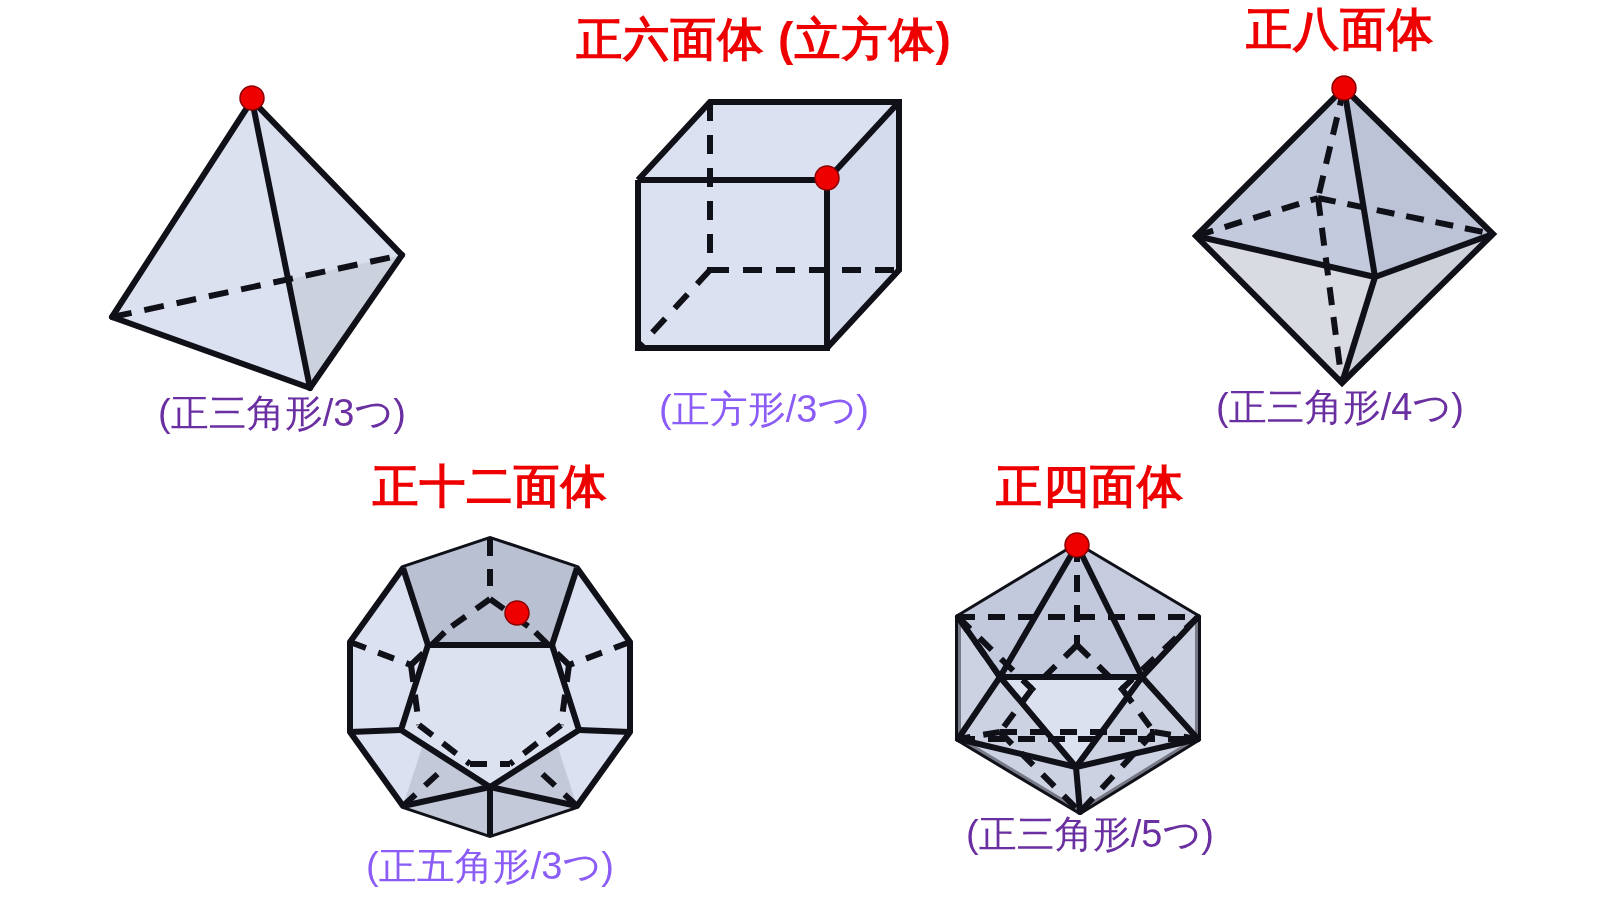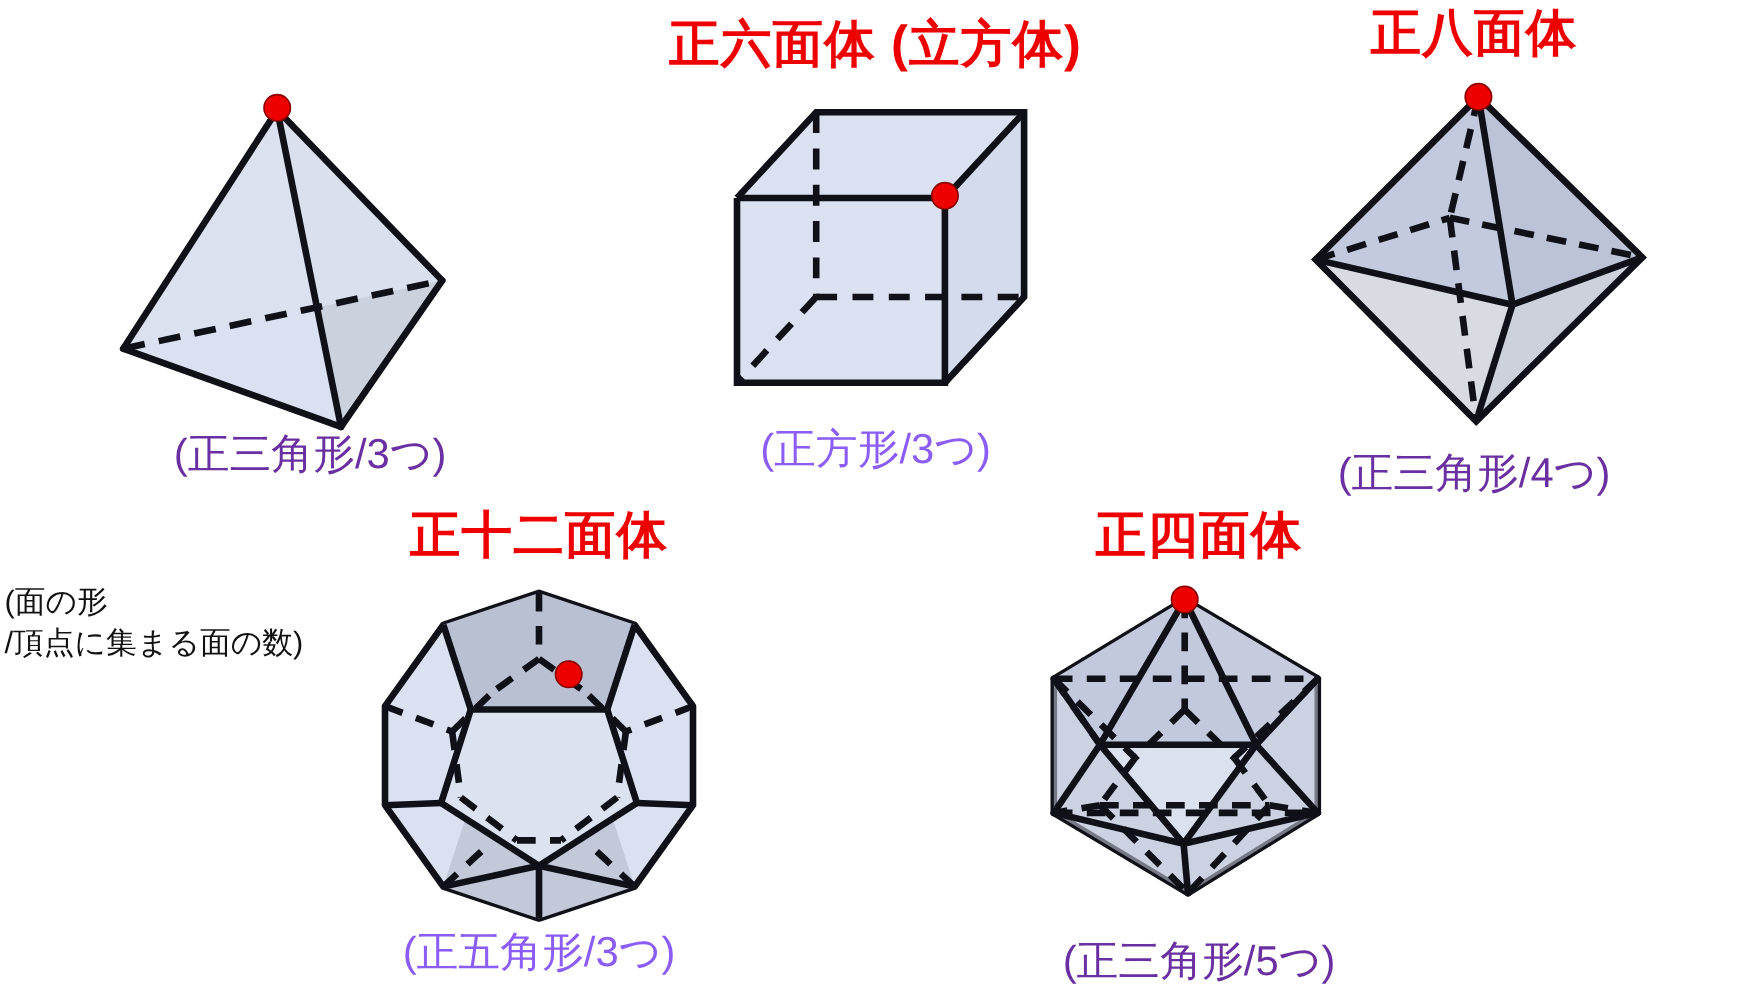--- a/index.html
+++ b/index.html
@@ -49,34 +49,30 @@
     font-size: 28px;
     color: #111111;
     line-height: 1.35;
     white-space: nowrap;
   }
   .legend div { white-space: nowrap; }
   svg { display: block; overflow: visible; }
 
   
   #card-tetra  { left: 60px;  top: 8px;   width: 420px; height: 440px; }
-  #card-cube   { left: 576px; top: 8px;   width: 440px; height: 440px; }
+  #card-cube   { left: 544px; top: 8px;   width: 440px; height: 440px; }
   #card-octa   { left: 1120px;top: 0px;   width: 440px; height: 450px; }
   #card-dodeca { left: 280px; top: 455px; width: 420px; height: 440px; }
   #card-icosa  { left: 880px; top: 455px; width: 420px; height: 440px; }
 </style>
 </head>
 <body>
 
 <div class="stage">
 
-  <div class="legend">
-    <div>(面の形</div>
-    <div>/頂点に集まる面の数)</div>
-  </div>
 
   <div class="solid-card" id="card-tetra">
     <svg width="420" height="330" viewBox="0 0 420 330" style="position:absolute;left:0;top:70px;">
 
       <polygon points="192,22 52,239 250,310" fill="#dbe1f0" stroke="none"></polygon>
       <polygon points="192,22 250,310 342,177" fill="#ccd2dd" stroke="none"></polygon>
       <polygon points="192,22 52,239 342,177" fill="#dbe1f0" stroke="none" opacity="0.9"></polygon>
 
       <line x1="52" y1="239" x2="342" y2="177" stroke="#101018" stroke-width="6" stroke-dasharray="20,13" stroke-linecap="butt"></line>
 
@@ -126,21 +122,21 @@
       <line x1="224" y1="16" x2="198" y2="126" stroke="#101018" stroke-width="6" stroke-dasharray="18,12"></line>
       <line x1="198" y1="126" x2="222" y2="311" stroke="#101018" stroke-width="6" stroke-dasharray="18,12"></line>
 
       <polyline points="224,16 76,164 222,311 373,162 224,16" fill="none" stroke="#101018" stroke-width="6"></polyline>
       <line x1="76" y1="164" x2="255" y2="205" stroke="#101018" stroke-width="6"></line>
       <line x1="255" y1="205" x2="373" y2="162" stroke="#101018" stroke-width="6"></line>
       <line x1="224" y1="16" x2="255" y2="205" stroke="#101018" stroke-width="6"></line>
       <line x1="255" y1="205" x2="222" y2="311" stroke="#101018" stroke-width="6"></line>
       <circle cx="224" cy="16" r="12" fill="#ee0000" stroke="#8a0000" stroke-width="1.5"></circle>
     </svg>
-    <div class="solid-caption caption-purple" style="left:0; top:412px; width:440px;">(正三角形/4つ)</div>
+    <div class="solid-caption caption-purple" style="left:0; top:388px; width:440px;">(正三角形/4つ)</div>
   </div>
 
   <div class="solid-card" id="card-dodeca">
     <div class="solid-title" style="left:0; top:8px; width:420px;">正十二面体</div>
     <svg width="420" height="330" viewBox="0 0 420 330" style="position:absolute;left:0;top:62px;">
       <g>
 
         <polygon points="210,22 297,51 350,125 350,215 297,289 210,318 123,289 70,215 70,125 123,51" fill="#dbe1f0" stroke="#101018" stroke-width="6" stroke-linejoin="round"></polygon>
 
         <polygon points="123,51 210,22 297,51 272,128 148,128" fill="#b9c0d2" stroke="none"></polygon>
@@ -225,16 +221,16 @@
           <line x1="274" y1="215" x2="318" y2="222"></line>
           <line x1="120" y1="215" x2="274" y2="215"></line>
           <line x1="120" y1="215" x2="200" y2="295"></line>
           <line x1="274" y1="215" x2="200" y2="295"></line>
           <line x1="78" y1="100" x2="152" y2="172"></line>
           <line x1="318" y1="100" x2="242" y2="172"></line>
         </g>
         <circle cx="197" cy="28" r="12" fill="#ee0000" stroke="#8a0000" stroke-width="1.5"></circle>
       </g>
     </svg>
-    <div class="solid-caption caption-purple" style="left:0; top:400px; width:420px;">(正三角形/5つ)</div>
+    <div class="solid-caption caption-purple" style="left:0; top:360px; width:420px;">(正三角形/5つ)</div>
   </div>
 
 </div>
 
 </body></html>

